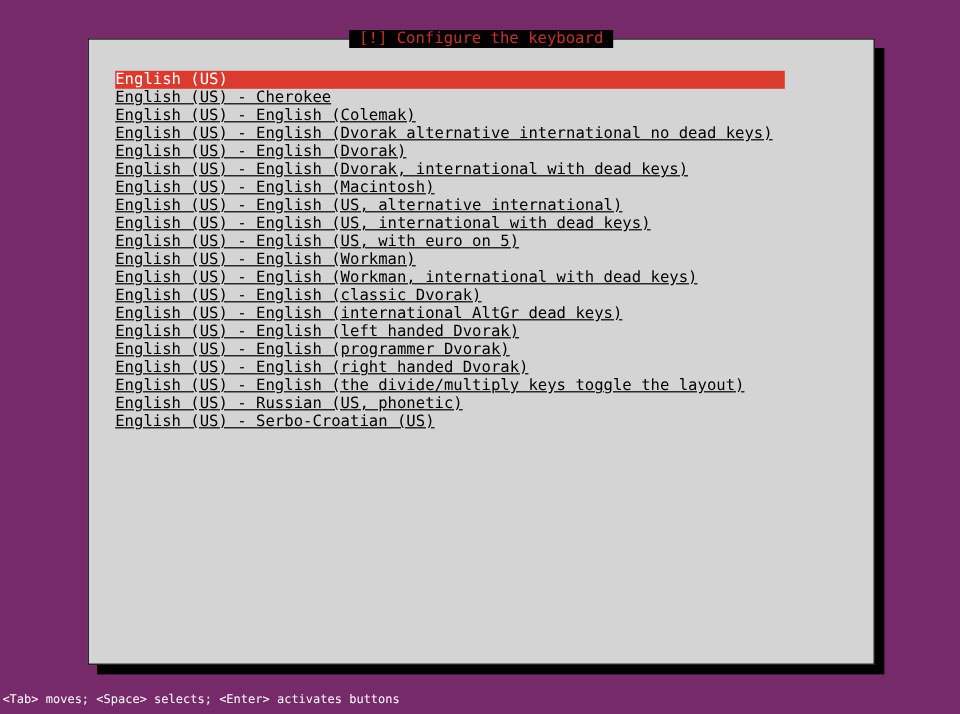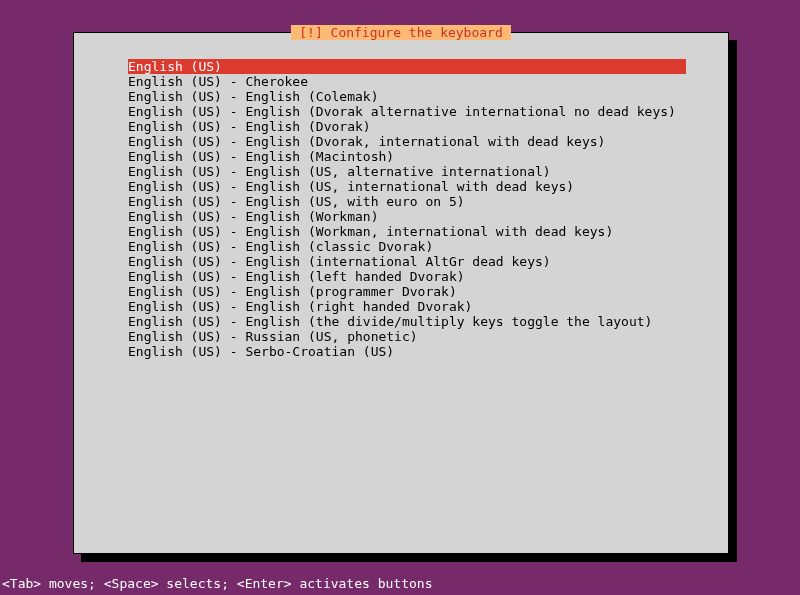--- a/index.html
+++ b/index.html
@@ -36,35 +36,36 @@
       border: 1px solid #000;
     }
     .dialog-title {
       position: absolute;
       top: -8px;
       left: 0;
       right: 0;
       text-align: center;
     }
     .dialog-title-inner {
-      background: #fdba74;
+      background: #000000;
       padding: 0 8px;
       color: #c8312a;
     }
     .dialog-content {
       padding: 26px 14px 14px 14px;
     }
     .instruction {
       margin-bottom: 14px;
     }
     .label {
       margin-bottom: 14px;
     }
     .list {
-      margin-left: 40px;
+      margin-left: 8px;
+      text-decoration: underline;
     }
     .list-item {
       white-space: pre;
       cursor: pointer;
     }
     .list-item.selected {
       background: #db3a2f;
       color: #fff;
       display: inline-block;
       width: 558px;
@@ -72,21 +73,21 @@
     .go-back {
       margin-top: 14px;
       margin-left: 30px;
     }
     .status-bar {
       position: absolute;
       left: 0;
       bottom: 4px;
       color: #fff;
       font-family: monospace;
-      font-size: 13px;
+      font-size: 10px;
       padding-left: 2px;
     }
   </style>
 </head>
 <body>
 
 <div class="dialog-shadow"></div>
 <div class="dialog">
   <div class="dialog-title">
     <span class="dialog-title-inner">[!] Configure the keyboard</span>

